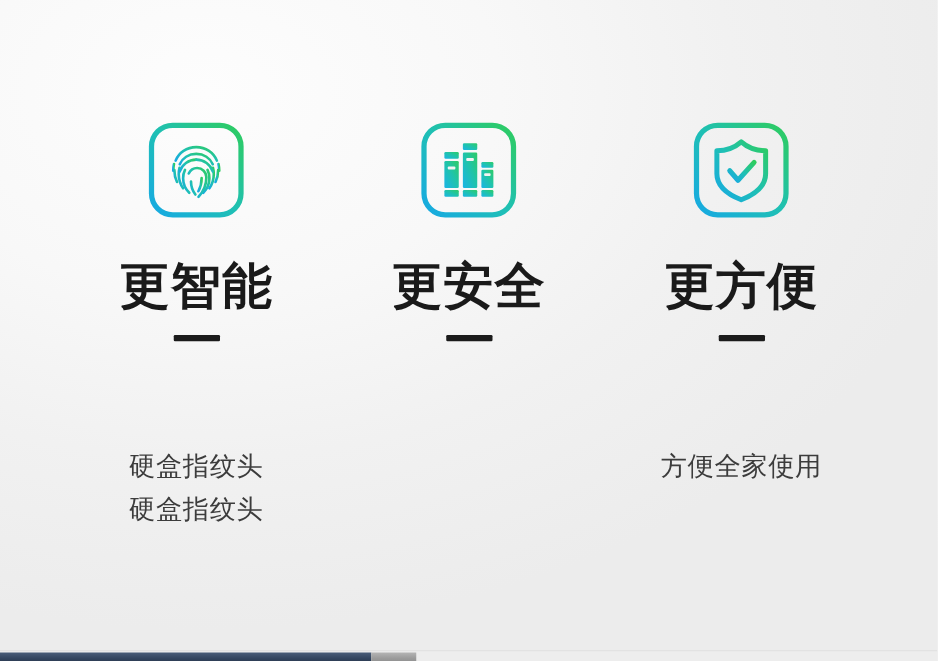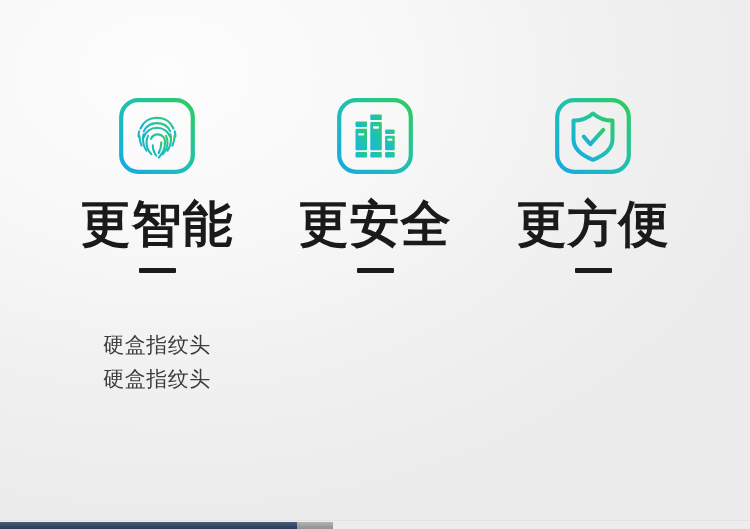--- a/index.html
+++ b/index.html
@@ -59,41 +59,41 @@
     justify-content: center;
   }
   .icon-wrap svg {
     display: block;
     width: 78px;
     height: 78px;
   }
 
   
   .heading {
-    margin-top: 24px;
-    font-size: 50px;
+    margin-top: 34px;
+    font-size: 40px;
     line-height: 1.0;
     font-weight: bold;
     color: #1a1a1a;
     letter-spacing: 1px;
     white-space: nowrap;
     font-family: "DejaVu Sans", "Liberation Sans", sans-serif;
   }
 
   .rule {
     margin-top: 19px;
     width: 37px;
     height: 5px;
     background: #1b1b1b;
     border-radius: 1px;
   }
 
   
   .desc {
-    margin-top: 55px;
+    margin-top: 83px;
     text-align: left;
     font-size: 21px;
     line-height: 34px;
     color: #3c3c3c;
     letter-spacing: 0.5px;
     white-space: nowrap;
     font-family: "DejaVu Sans", "Liberation Sans", sans-serif;
   }
   .desc .line { display: block; }
 
@@ -229,20 +229,21 @@
           <path d="M39 16.5 C45 21.8 52.5 23.6 58.5 23.6 L58.5 42.0
                    C58.5 52.2 49.8 58.6 39 62.8
                    C28.2 58.6 19.5 52.2 19.5 42.0
                    L19.5 23.6 C25.5 23.6 33 21.8 39 16.5 Z" fill="none" stroke="url(#g3)" stroke-width="4.0" stroke-linejoin="round"></path>
           <path d="M29.8 39.6 L36.4 47.2 L49.3 32.9" fill="none" stroke="url(#g3)" stroke-width="4.0" stroke-linecap="round" stroke-linejoin="round"></path>
         </svg>
       </div>
       <div class="heading">更方便</div>
       <div class="rule"></div>
       <div class="desc">
+        <span class="line">方便全家使用</span>
       </div>
     </div>
 
   </div>
 
   <div class="scrollbar-track">
     <div class="scrollbar-thumb"></div>
     <div class="scrollbar-secondary"></div>
   </div>
 

